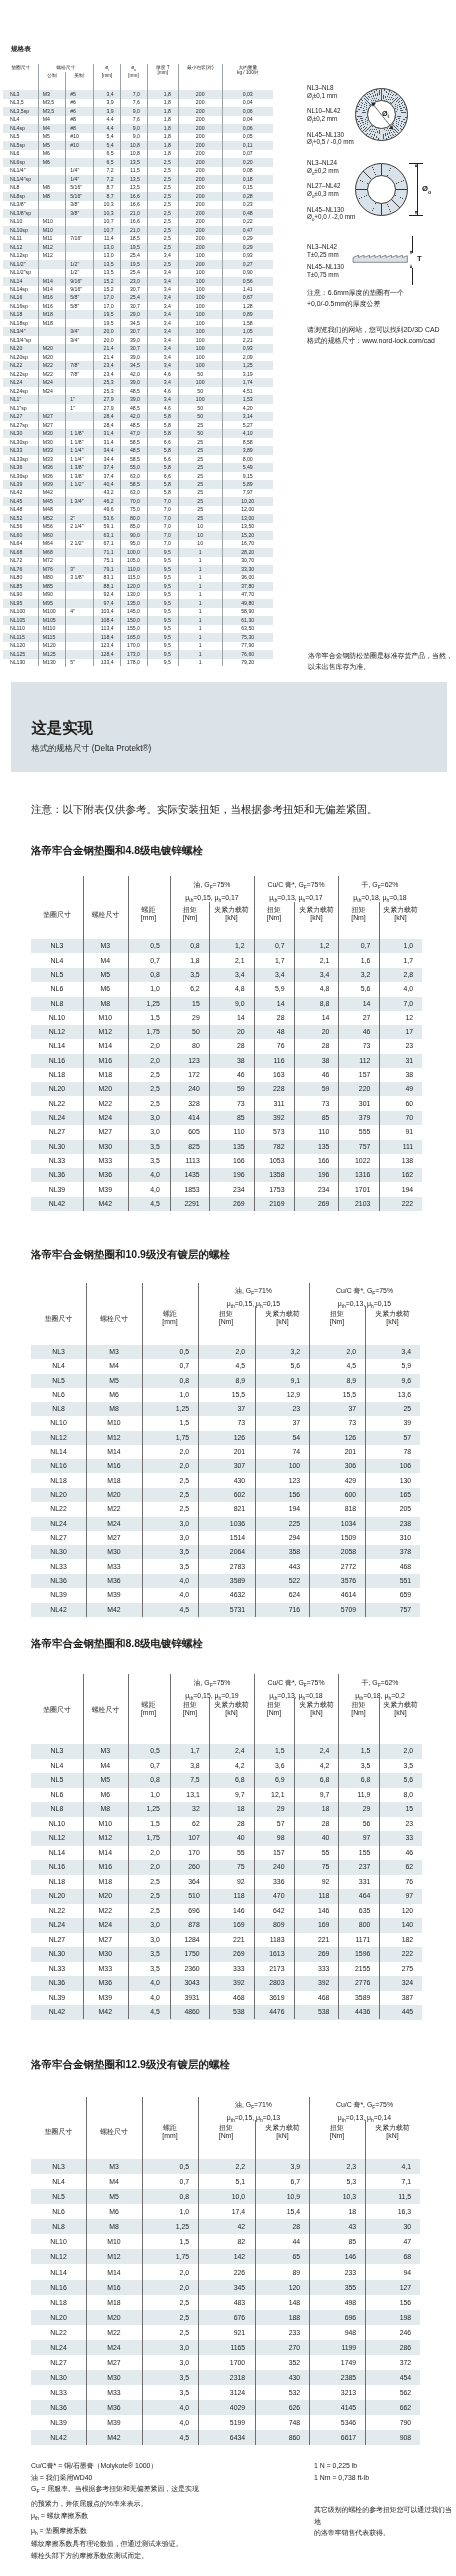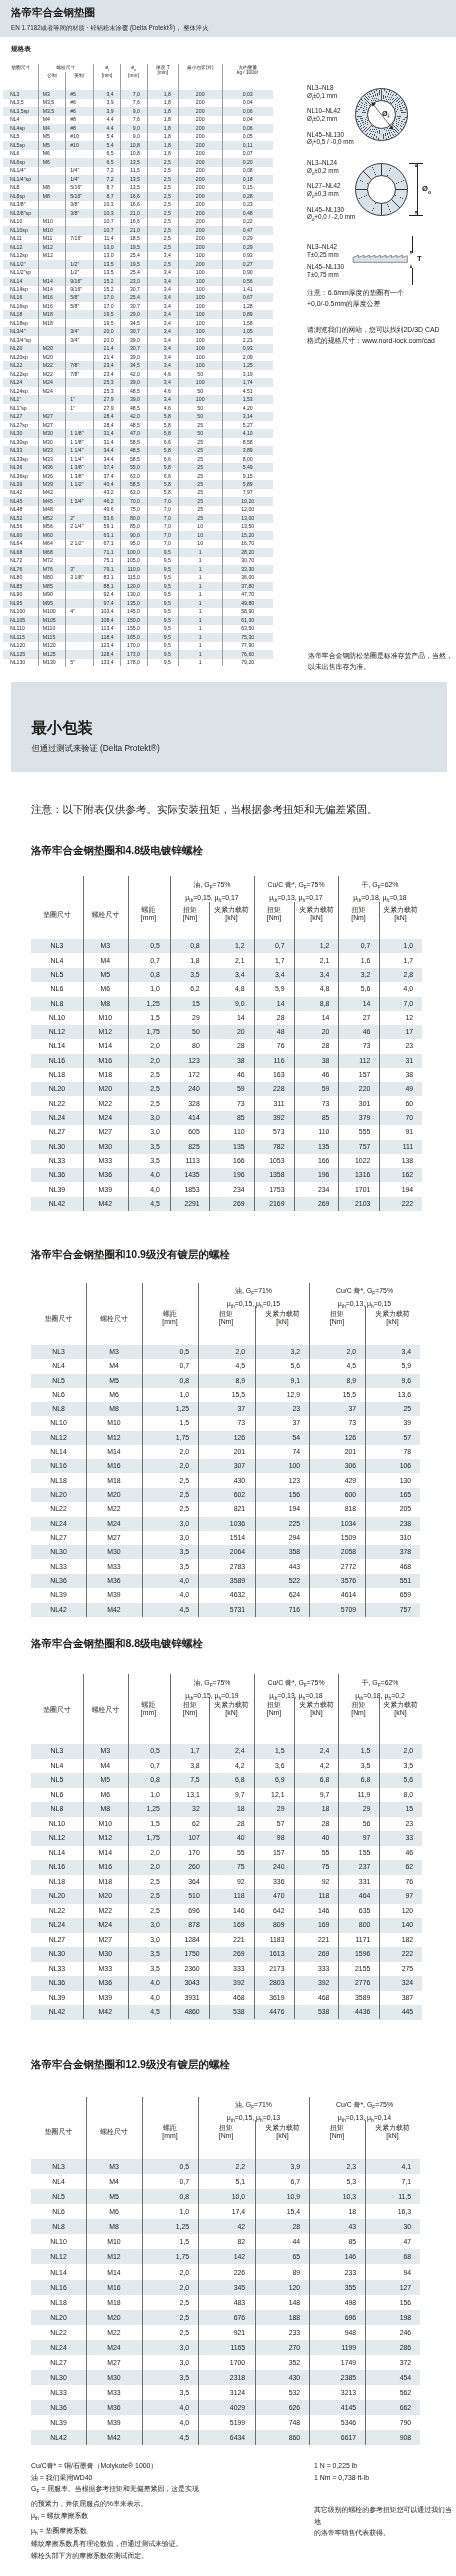--- a/index.html
+++ b/index.html
@@ -38,24 +38,20 @@
   .dimlab{position:absolute;font-weight:bold;font-size:7.7px;}
   .arr{position:absolute;width:0;height:0;}
   .fnote{position:absolute;font-size:6.9px;line-height:11.6px;color:#222;}
   sub{font-size:70%;}
 </style>
 </head>
 <body>
 
 <div id="page">
 
-  <div class="abs band" style="left:0;top:0;width:457px;height:37px;">
-    <div class="abs pgtitle" style="left:11px;top:6px;">洛帝牢合金钢垫圈</div>
-    <div class="abs pgsub" style="left:11px;top:24px;">EN 1.7182或者等同的材质 · 锌铝粉末涂覆 (Delta Protekt®)， 整体淬火</div>
-  </div>
 
   <div class="abs h2" style="left:11px;top:45px;">规格表</div>
 
   <div id="spec-table" class="abs">
       <div class="shead" style="left: 0px; top: 2.2px; width: 35px;">垫圈尺寸</div>
       <div class="shead" style="left: 35px; top: 2.2px; width: 55px;">螺栓尺寸</div>
       <div class="shead" style="left: 35px; top: 10px; width: 27.5px;">公制</div>
       <div class="shead" style="left: 62px; top: 10px; width: 27.5px;">美制</div>
       <div class="shead" style="left: 90px; top: 1.7px; width: 27.5px;">ø<sub>i</sub><br>[mm]</div>
       <div class="shead" style="left: 117px; top: 1.7px; width: 26.4px;">ø<sub>o</sub><br>[mm]</div>
@@ -821,22 +817,22 @@
     <div>+0,0/-0.5mm的厚度公差</div>
   </div>
   <div class="note12" style="left:307px;top:325px;">
     <div>请浏览我们的网站，您可以找到2D/3D CAD</div>
     <div>格式的规格尺寸：www.nord-lock.com/cad</div>
   </div>
 
   <div class="note12" style="left:308px;top:651px;width:150px;">洛帝牢合金钢防松垫圈是标准存货产品，当然，以未出售库存为准。</div>
 
   <div class="abs band" style="left:11px;top:682px;width:436px;height:90px;">
-    <div class="abs sec-title" style="left:20.4px;top:36px;">最小包装</div>
-    <div class="abs sec-sub" style="left:20.4px;top:61px;">但通过测试来验证 (Delta Protekt®)</div>
+    <div class="abs sec-title" style="left:20.4px;top:36px;">这是实现</div>
+    <div class="abs sec-sub" style="left:20.4px;top:61px;">格式的规格尺寸 (Delta Protekt®)</div>
   </div>
 
   <div class="abs notice" style="left:31px;top:803px;">注意：以下附表仅供参考。实际安装扭矩，当根据参考扭矩和无偏差紧固。</div>
 
   <div id="torque-tables">
       <div class="tq" style="left: 31px; top: 844px; width: 391px; height: 369px;">
         <div class="ttl" style="position: absolute; left: 0px; top: 0px;">洛帝牢合金钢垫圈和4.8级电镀锌螺栓</div>
         <div class="ghead" style="left: 139px; top: 36px; width: 84px;">
           <div>油, G<sub>F</sub>=75%</div>
           <div>μ<sub>th</sub>=0,15, μ<sub>h</sub>=0,17</div>

